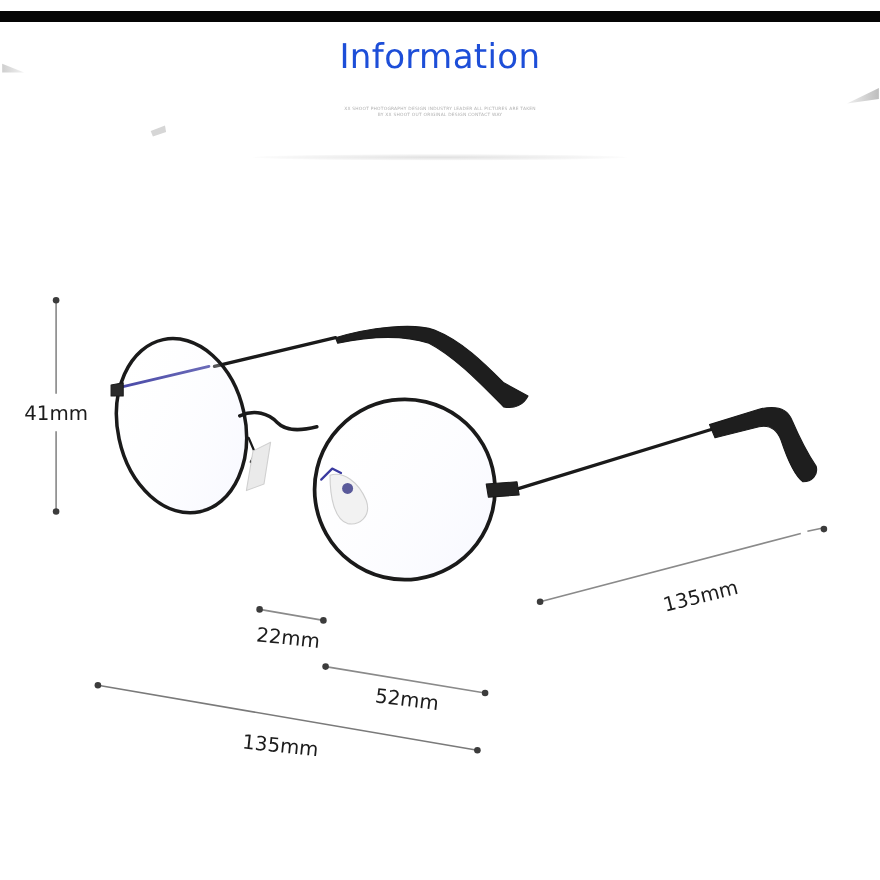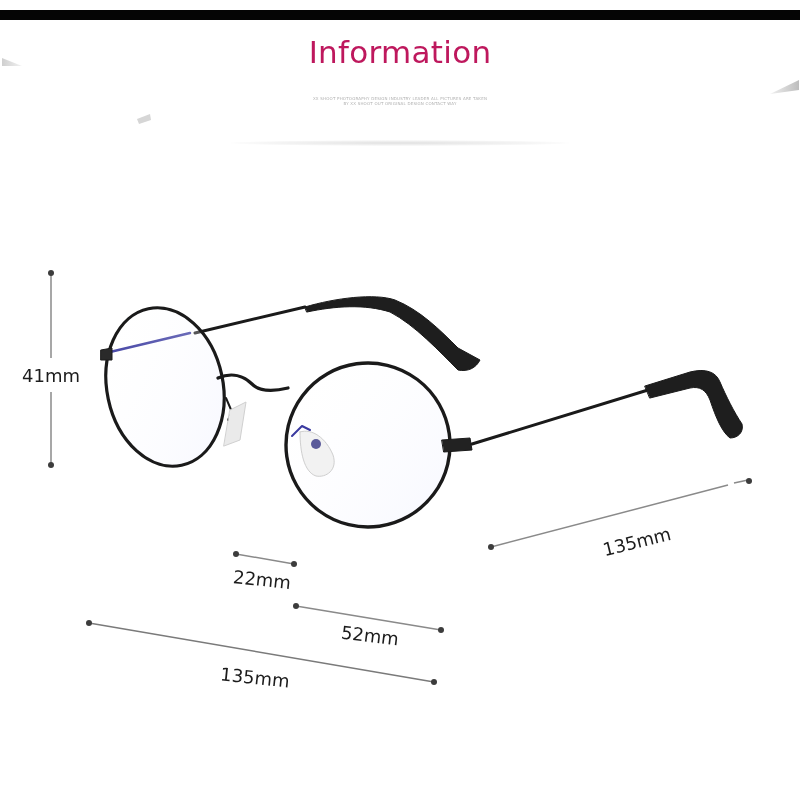--- a/index.html
+++ b/index.html
@@ -1,19 +1,19 @@
 <!DOCTYPE html>
 <html><head>
   <meta charset="utf-8">
   <style>
     html, body { margin: 0; padding: 0; background: #ffffff; }
     body { width: 800px; height: 800px; position: relative; overflow: hidden; font-family: "DejaVu Sans", sans-serif; }
     .topbar { position: absolute; left: 0; top: 10px; width: 800px; height: 10px; background: #050505; }
     .header-panel { position: absolute; left: 0; top: 20px; width: 800px; height: 122px; background: #fff; }
-    .title { position: absolute; left: 0; width: 800px; top: 34px; text-align: center; font-size: 31px; color: #be185d; letter-spacing: 0.3px; }
+    .title { position: absolute; left: 0; width: 800px; top: 34px; text-align: center; font-size: 31px; color: #1d4ed8; letter-spacing: 0.3px; }
     .subtitle { position: absolute; left: 280px; width: 240px; top: 96px; text-align: center; font-size: 4px; line-height: 5px; color: #b0b0b0; letter-spacing: 0.2px; }
     .shadow { position: absolute; left: 230px; top: 140px; width: 340px; height: 6px; border-radius: 50%;
       background: radial-gradient(ellipse at center, rgba(0,0,0,0.12) 0%, rgba(0,0,0,0.04) 55%, rgba(0,0,0,0) 75%); }
     .stage { position: absolute; left: 0; top: 0; }
     .dim-label { font-family: "DejaVu Sans", sans-serif; font-size: 18px; fill: #1c1c1c; }
   </style>
 </head>
 <body>
 
 <div class="topbar"></div>

